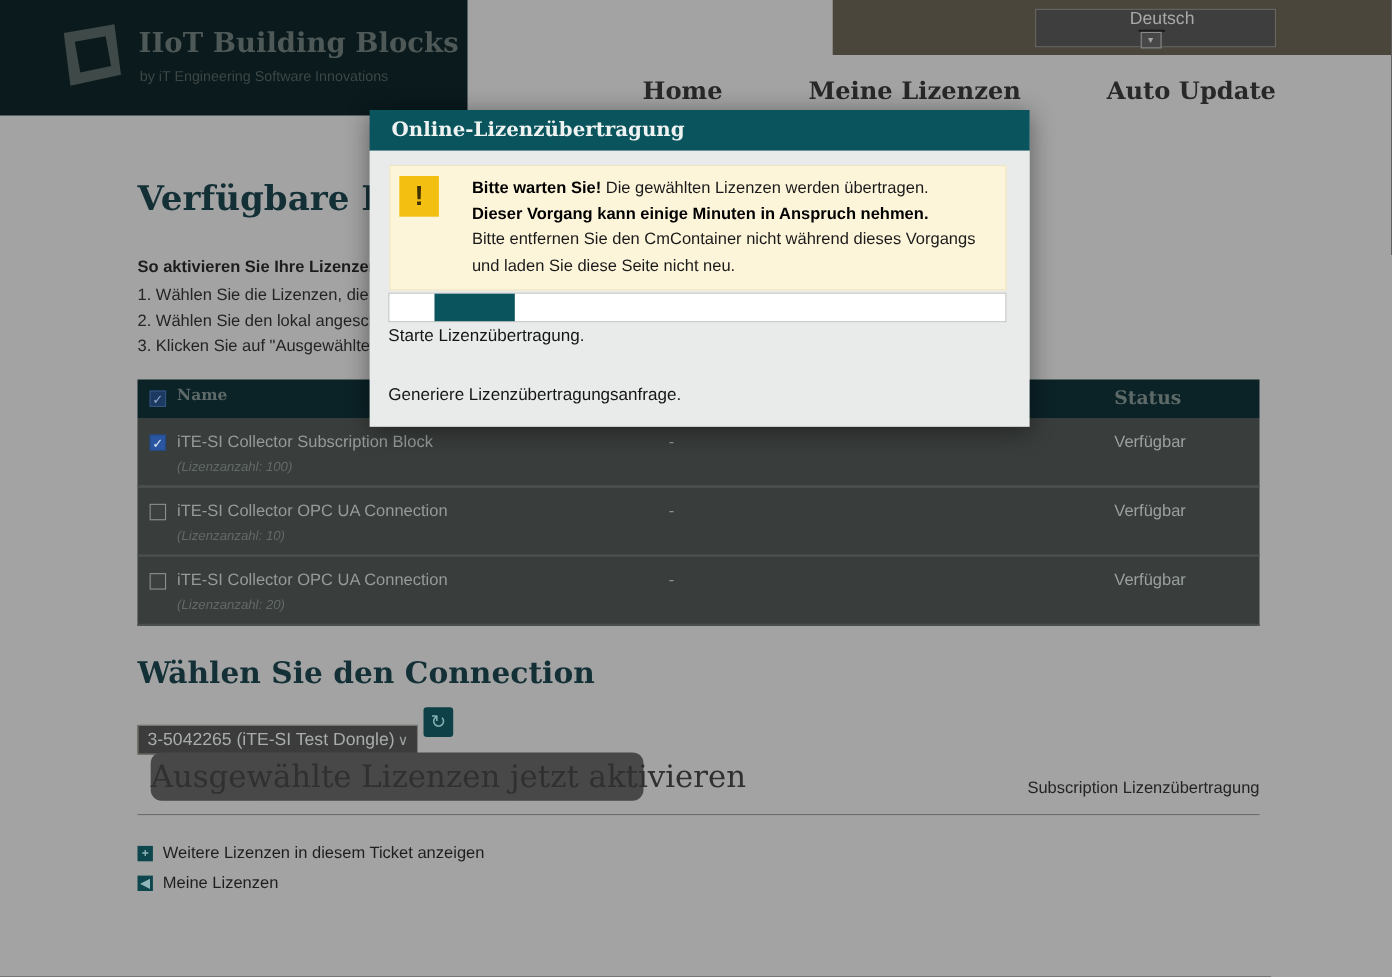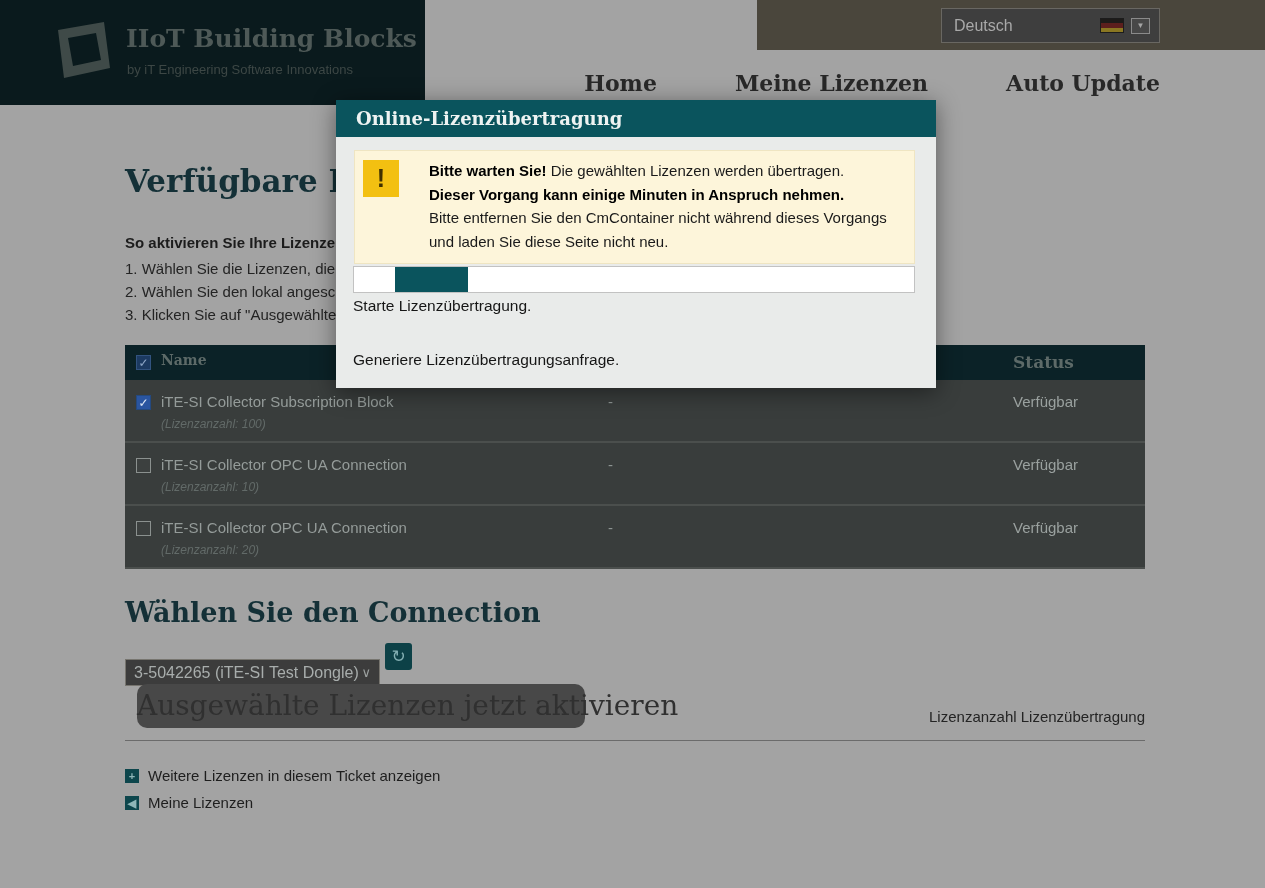--- a/index.html
+++ b/index.html
@@ -7,21 +7,21 @@
           font-family:"Liberation Sans",sans-serif;}
   .serif{font-family:"DejaVu Serif","Liberation Serif",serif;}
 
   
   #brand-block{position:absolute;left:0;top:0;width:425px;height:105px;background:#0a1a1d;}
   #brand-logo{position:absolute;left:50px;top:16px;width:66px;height:70px;}
   #brand-title{position:absolute;left:126px;top:24px;font-size:25px;font-weight:bold;color:#4e5957;}
   #brand-sub{position:absolute;left:127px;top:62px;font-size:13px;color:#3d4745;}
   #lang-strip{position:absolute;left:757px;top:0;width:508px;height:50px;background:#4a463c;}
   #lang-select{position:absolute;left:941px;top:8px;width:217px;height:33px;background:#3e3e3e;
-               border:1px solid #696762;display:flex;align-items:center;cursor:pointer;}
+               border:1px solid #696762;display:flex;align-items:center;cursor:pointer;flex-direction:column;}
   #lang-label{margin-left:12px;font-size:16px;color:#a9a9a9;flex:1;}
   .flag{width:22px;height:13px;margin-right:7px;display:flex;flex-direction:column;border:1px solid #1c1c1c;}
   .flag div{flex:1;}
   .flag .f1{background:#1d1b19;} .flag .f2{background:#5c1f1d;} .flag .f3{background:#8a7722;}
   #lang-arrow{width:17px;height:14px;border:1px solid #8a8a8a;background:#474747;margin-right:9px;
               color:#a5a5a5;font-size:8px;line-height:13px;text-align:center;}
   #main-nav{position:absolute;right:105px;top:70px;display:flex;gap:78px;
             font-size:22px;font-weight:bold;color:#282828;}
   #main-nav .nav-item{cursor:pointer;}
 
@@ -155,21 +155,21 @@
   <div id="container-heading" class="serif">Wählen Sie den Connection</div>
   <div id="container-select">
     <span class="sel-label">3-5042265 (iTE-SI Test Dongle)</span>
     <span class="sel-arrow">∨</span>
   </div>
   <div id="refresh-btn">
     <span>↻</span>
   </div>
 
   <div id="activate-btn" class="serif">Ausgewählte Lizenzen jetzt aktivieren</div>
-  <div id="file-transfer-link">Lizenzanzahl Lizenzübertragung</div>
+  <div id="file-transfer-link">Subscription Lizenzübertragung</div>
   <div id="divider"></div>
 
   <div class="foot-link" id="foot-link-more">
     <span class="sq-icon">+</span>
     <span class="foot-label">Weitere Lizenzen in diesem Ticket anzeigen</span>
   </div>
   <div class="foot-link" id="foot-link-back">
     <span class="sq-icon">◀</span>
     <span class="foot-label">Meine Lizenzen</span>
   </div>

